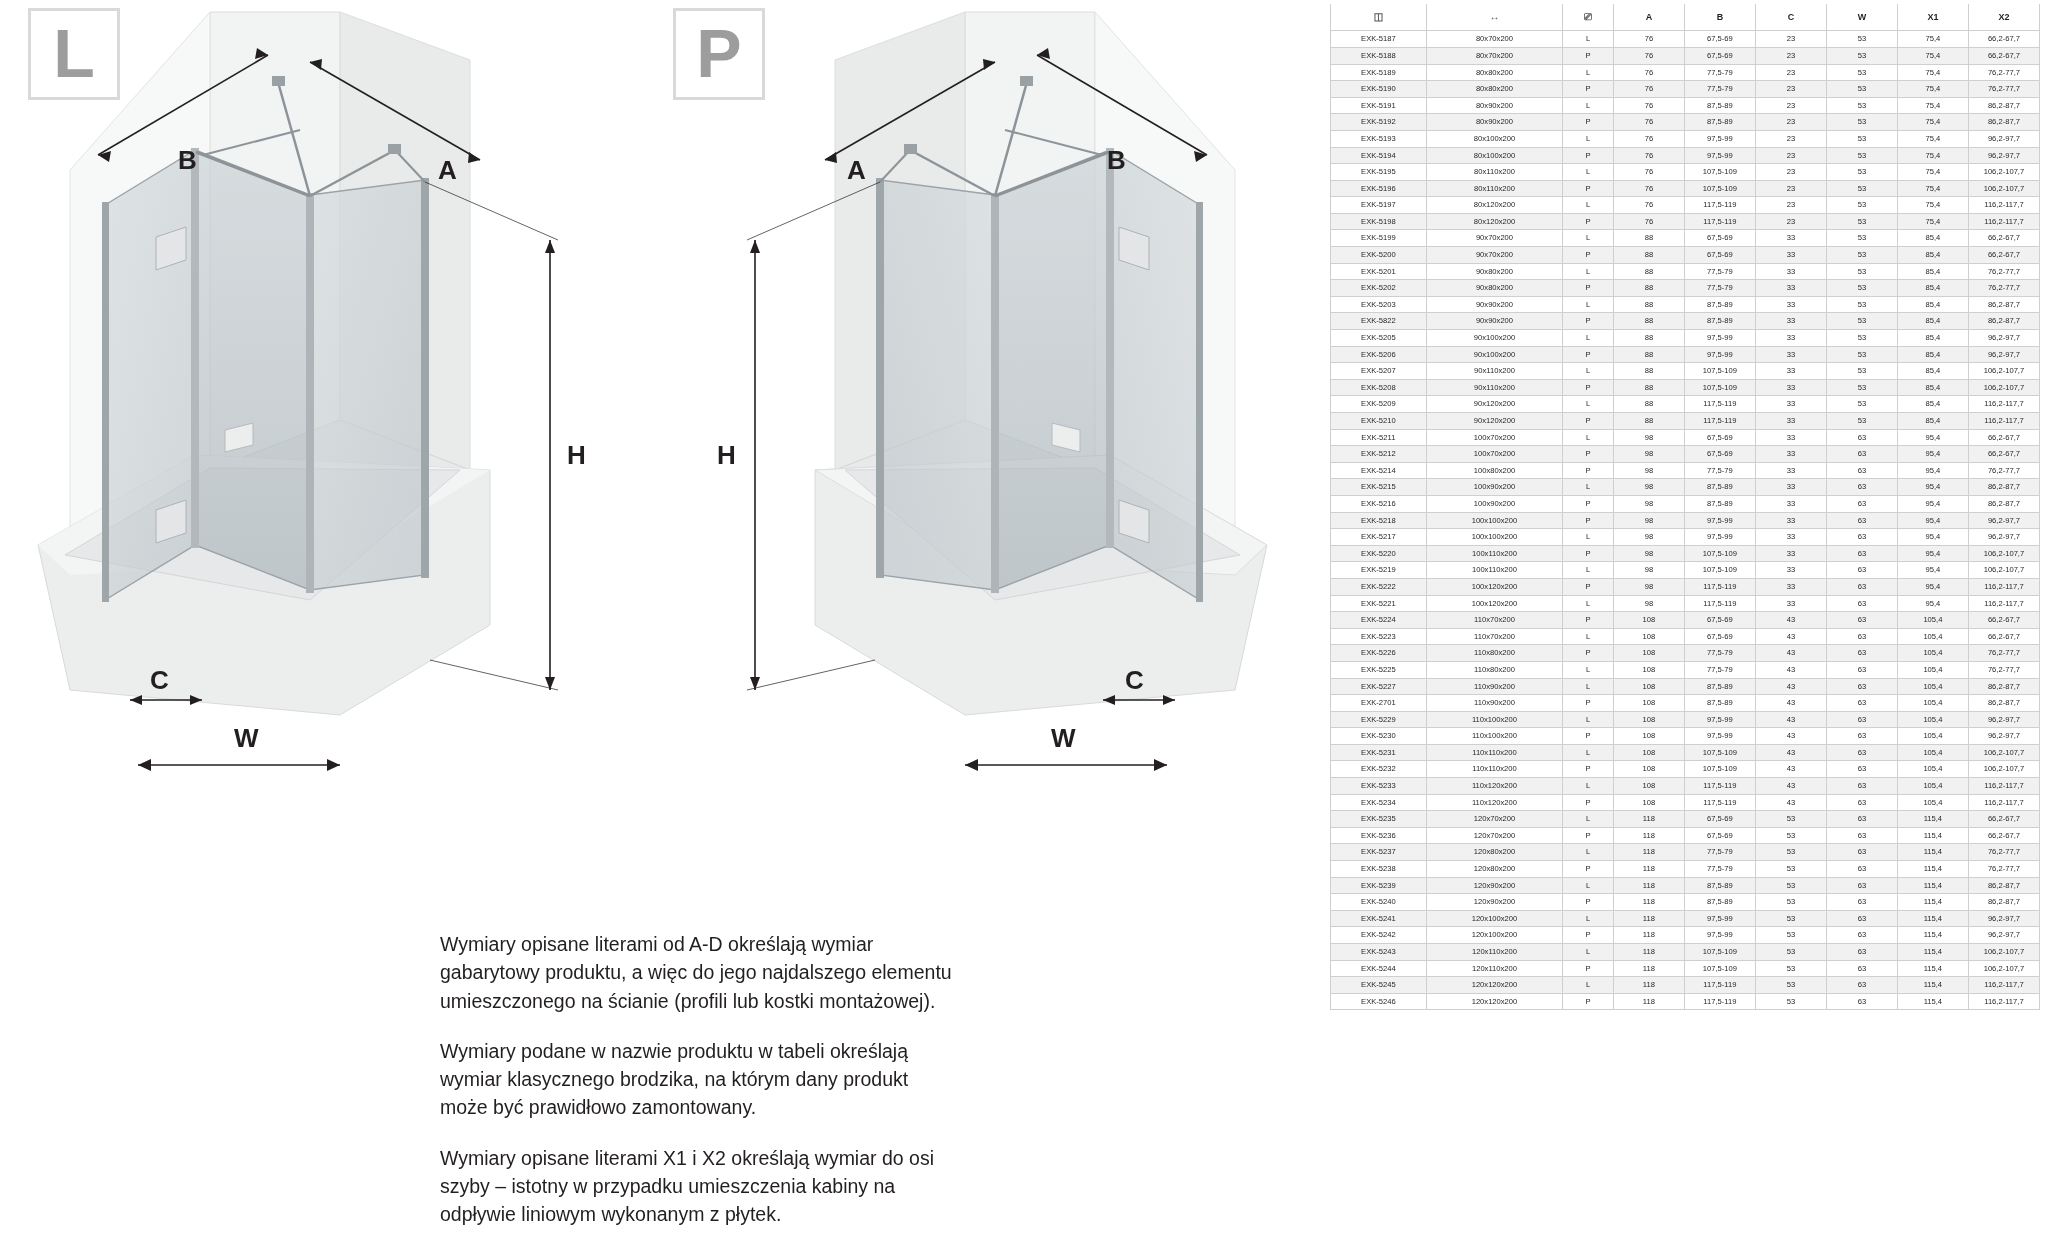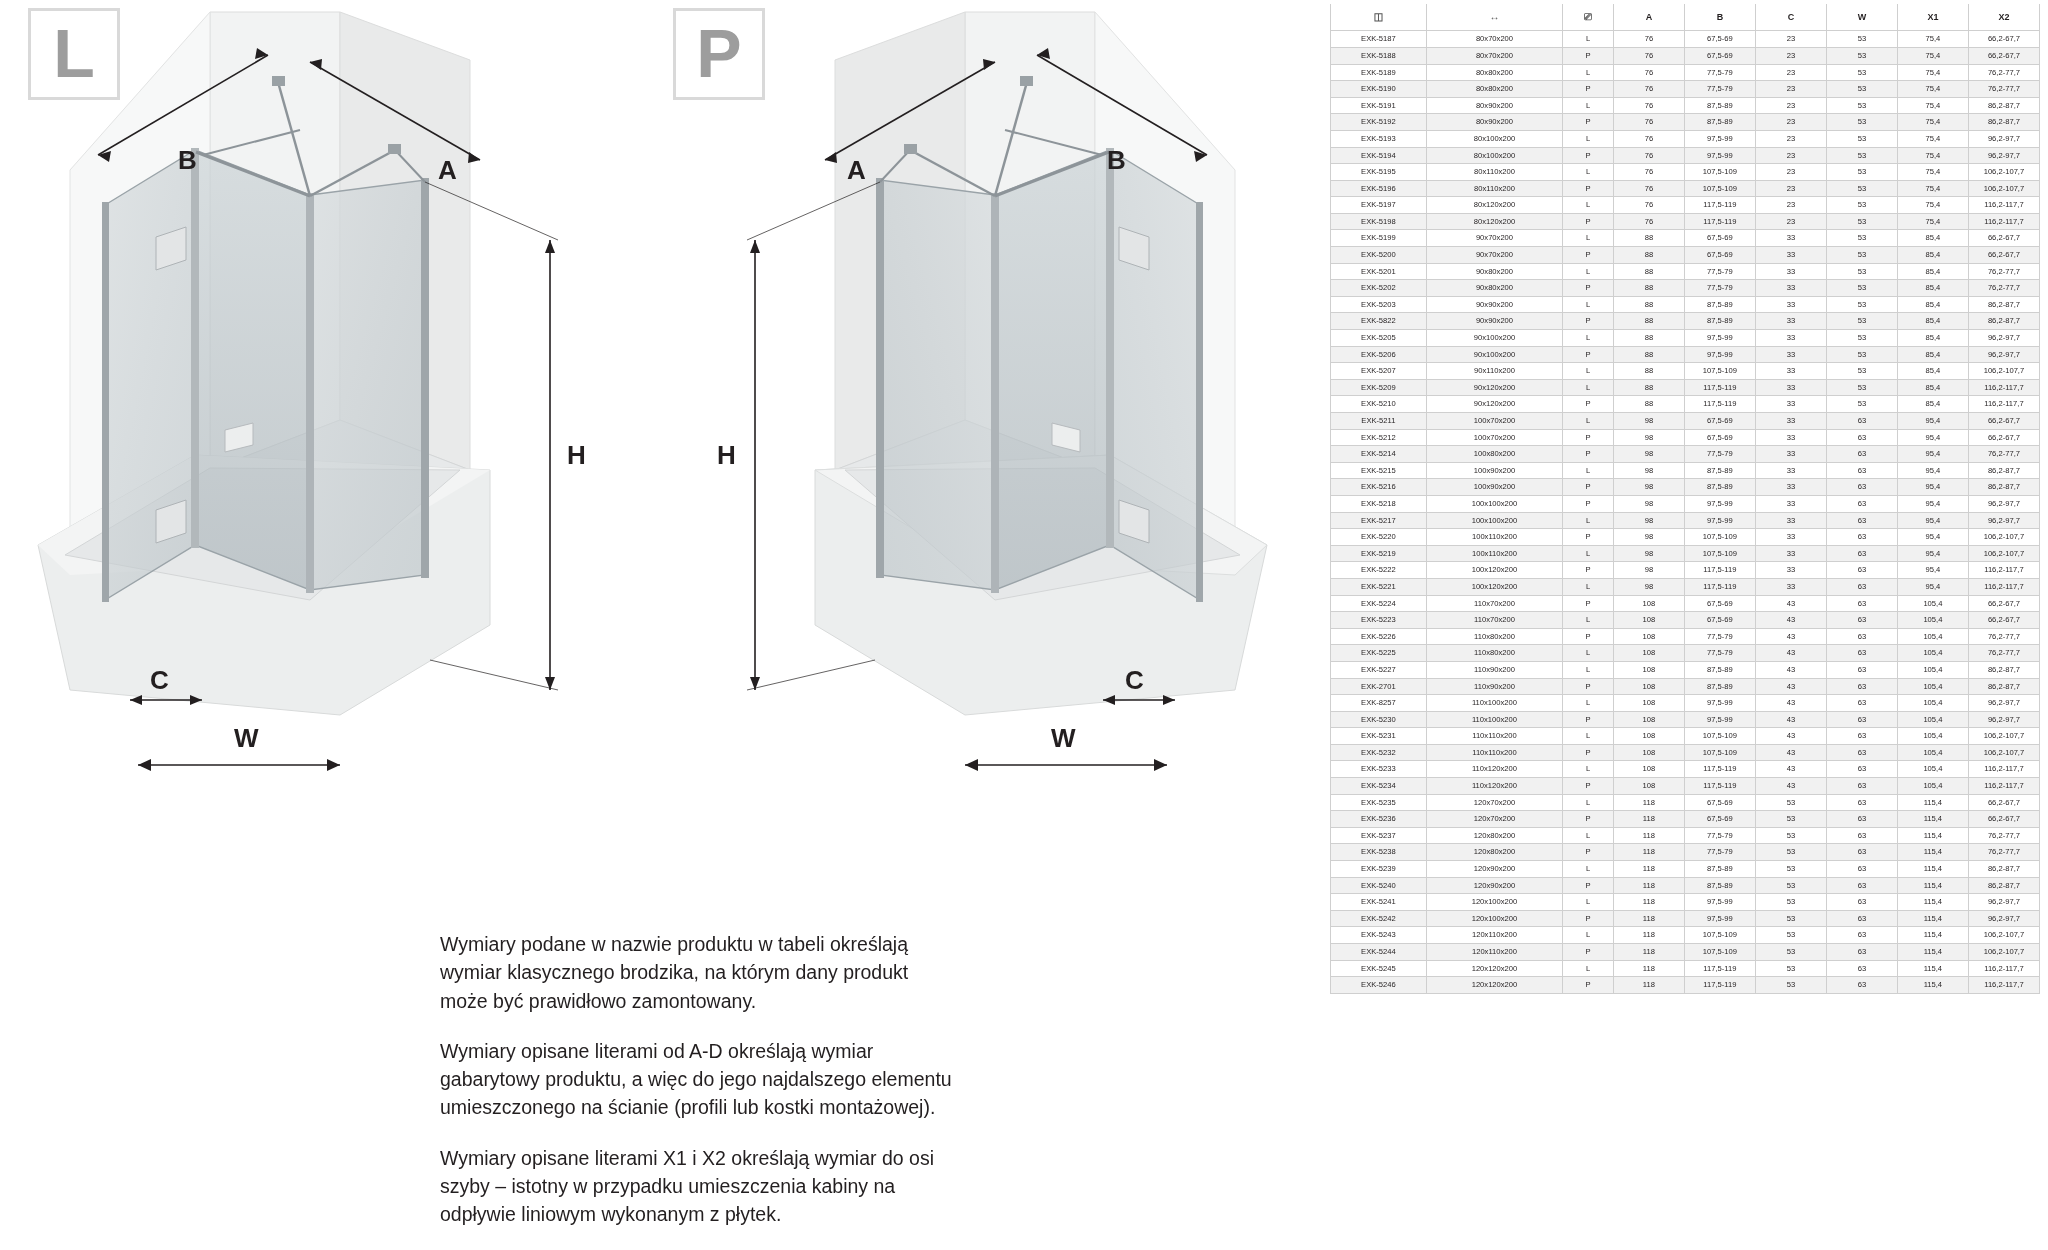--- a/index.html
+++ b/index.html
@@ -281,22 +281,22 @@
       </svg>
 
       <div class="dimlabel" style="left:452px; top:145px;">B</div>
       <div class="dimlabel" style="left:192px; top:155px;">A</div>
       <div class="dimlabel" style="left:62px; top:440px;">H</div>
       <div class="dimlabel" style="left:470px; top:665px;">C</div>
       <div class="dimlabel" style="left:396px; top:723px;">W</div>
     </div>
 
     <div class="notes">
+      <p>Wymiary opisane literami od A-D określają wymiar gabarytowy produktu, a więc do jego najdalszego elementu umieszczonego na ścianie (profili lub kostki montażowej).</p>
       <p>Wymiary podane w nazwie produktu w tabeli określają wymiar klasycznego brodzika, na którym dany produkt może być prawidłowo zamontowany.</p>
-      <p>Wymiary opisane literami od A-D określają wymiar gabarytowy produktu, a więc do jego najdalszego elementu umieszczonego na ścianie (profili lub kostki montażowej).</p>
       <p>Wymiary opisane literami X1 i X2 określają wymiar do osi szyby – istotny w przypadku umieszczenia kabiny na odpływie liniowym wykonanym z płytek.</p>
     </div>
   </div>
 
   <div class="table-wrap">
     <table class="spec">
       <thead>
         <tr>
           <th class="col-code icocell">
             <span class="hdr-icon">◫</span>
@@ -541,20 +541,31 @@
             <td class="col-size">90x110x200</td>
             <td class="col-hand">L</td>
             <td class="col-num">88</td>
             <td class="col-num">107,5-109</td>
             <td class="col-num">33</td>
             <td class="col-num">53</td>
             <td class="col-num">85,4</td>
             <td class="col-num">106,2-107,7</td>
           </tr>
           <tr>
+            <td class="code col-code">EXK-5208</td>
+            <td class="col-size">90x110x200</td>
+            <td class="col-hand">P</td>
+            <td class="col-num">88</td>
+            <td class="col-num">107,5-109</td>
+            <td class="col-num">33</td>
+            <td class="col-num">53</td>
+            <td class="col-num">85,4</td>
+            <td class="col-num">106,2-107,7</td>
+          </tr>
+          <tr>
             <td class="code col-code">EXK-5209</td>
             <td class="col-size">90x120x200</td>
             <td class="col-hand">L</td>
             <td class="col-num">88</td>
             <td class="col-num">117,5-119</td>
             <td class="col-num">33</td>
             <td class="col-num">53</td>
             <td class="col-num">85,4</td>
             <td class="col-num">116,2-117,7</td>
           </tr>
@@ -750,21 +761,21 @@
             <td class="col-size">110x90x200</td>
             <td class="col-hand">P</td>
             <td class="col-num">108</td>
             <td class="col-num">87,5-89</td>
             <td class="col-num">43</td>
             <td class="col-num">63</td>
             <td class="col-num">105,4</td>
             <td class="col-num">86,2-87,7</td>
           </tr>
           <tr>
-            <td class="code col-code">EXK-8257</td>
+            <td class="code col-code">EXK-5229</td>
             <td class="col-size">110x100x200</td>
             <td class="col-hand">L</td>
             <td class="col-num">108</td>
             <td class="col-num">97,5-99</td>
             <td class="col-num">43</td>
             <td class="col-num">63</td>
             <td class="col-num">105,4</td>
             <td class="col-num">96,2-97,7</td>
           </tr>
           <tr>

